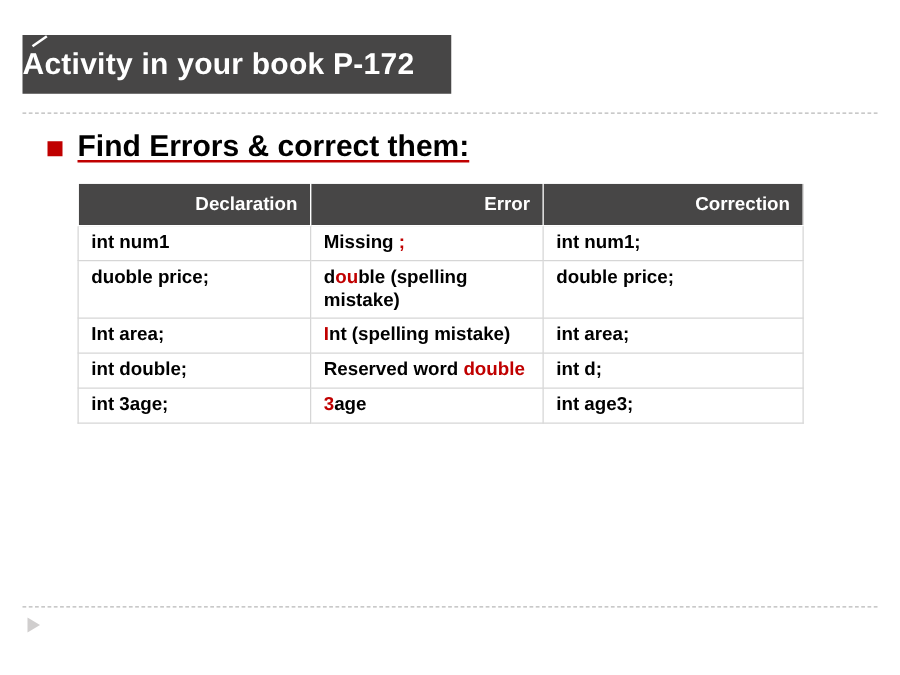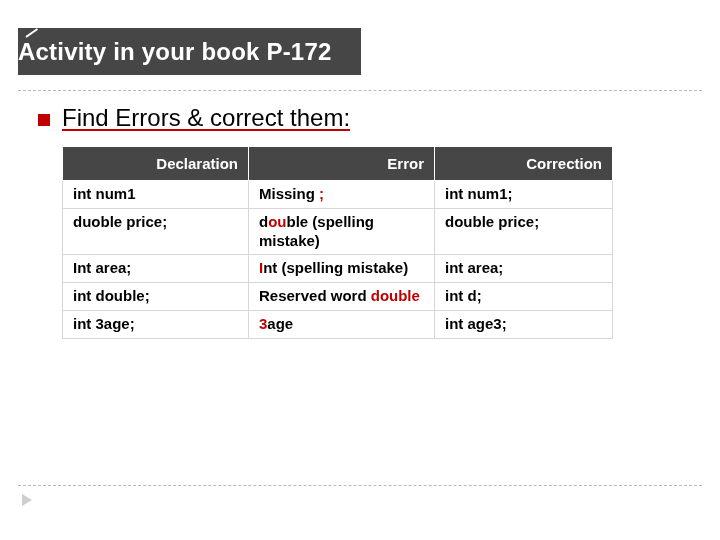--- a/index.html
+++ b/index.html
@@ -67,20 +67,21 @@
   .content {
     position: absolute;
     top: 104px;
     left: 38px;
     right: 38px;
   }
   .bullet-row {
     display: flex;
     align-items: baseline;
     margin-bottom: 14px;
+    font-weight: bold;
   }
   .bullet {
     width: 12px;
     height: 12px;
     background: #c00000;
     margin-right: 12px;
     margin-top: 8px;
     flex-shrink: 0;
   }
   .bullet-text {
@@ -108,21 +109,21 @@
     color: #000000;
     text-align: left;
     padding: 4px 10px;
     border: 1px solid #d6d6d6;
     vertical-align: top;
     font-weight: 600;
     line-height: 1.25;
   }
   .col-decl  { width: 186px; }
   .col-err   { width: 186px; }
-  .col-corr  { width: 178px; }
+  .col-corr  { width: 208px; }
   .hl { color: #c00000; }
 </style>
 </head>
 <body>
 
 <div class="slide">
 
   <div class="title-bar">
     <span class="title-line"></span>
     <span class="title-text">Activity in your book P-172</span>

